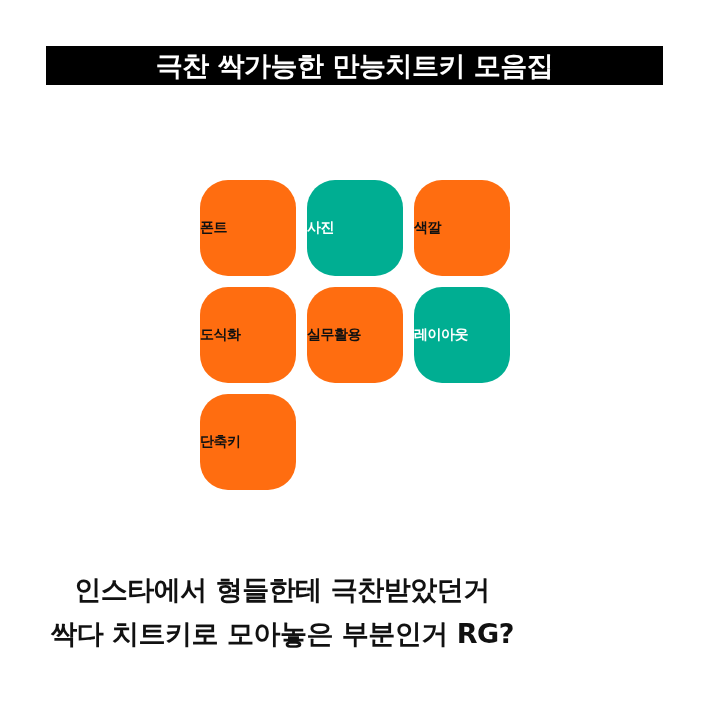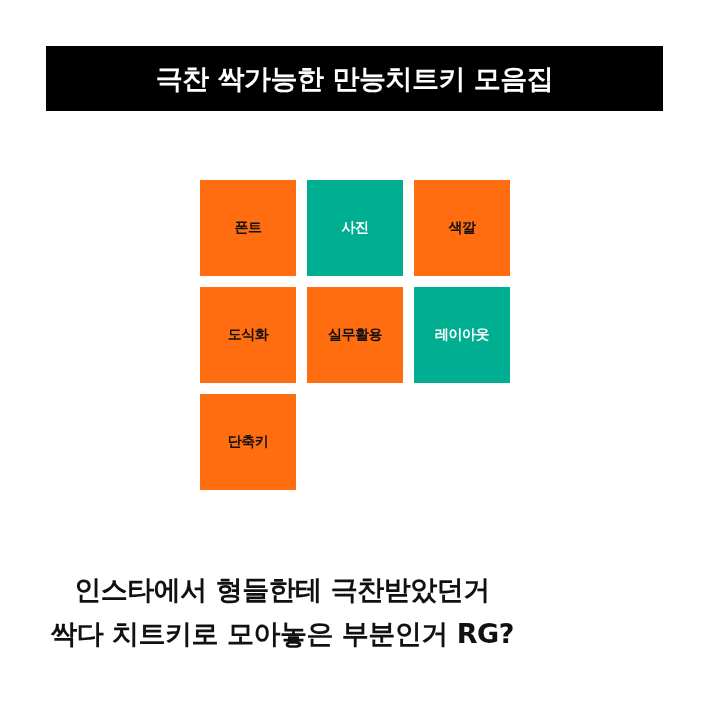--- a/index.html
+++ b/index.html
@@ -2,36 +2,37 @@
 <html><head>
   <meta charset="utf-8">
   <style>
     html, body { margin: 0; padding: 0; }
     body {
       width: 710px; height: 710px; background: #ffffff;
       position: relative; overflow: hidden;
       font-family: "DejaVu Sans", "Liberation Sans", sans-serif;
     }
     .title-bar {
-      position: absolute; left: 46px; top: 46px; width: 617px; height: 65px;
+      position: absolute; left: 46px; top: 46px; width: 617px; height: 39px;
       background: #000000; color: #ffffff;
       display: flex; align-items: center; justify-content: center;
       font-size: 27px; font-weight: bold; letter-spacing: -0.5px;
     }
     .grid {
       position: absolute; left: 200px; top: 180px;
       display: grid;
       grid-template-columns: 96px 96px 96px;
       grid-template-rows: 96px 96px 96px;
       column-gap: 11px; row-gap: 11px;
     }
     .tile {
-      display: flex; align-items: center; justify-content: center;
+      display: flex; align-items: center; 
       font-size: 14px; font-weight: bold; letter-spacing: -0.5px;
       cursor: pointer;
+      border-radius: 28px;
     }
     .tile.orange { background: #ff6d10; color: #111111; }
     .tile.teal { background: #00ae92; color: #ffffff; }
     .caption {
       position: absolute; left: 0; top: 568px; width: 564px;
       text-align: center; color: #111111;
       font-size: 27px; font-weight: bold; line-height: 44px; letter-spacing: -0.5px;
     }
   </style>
 </head>

